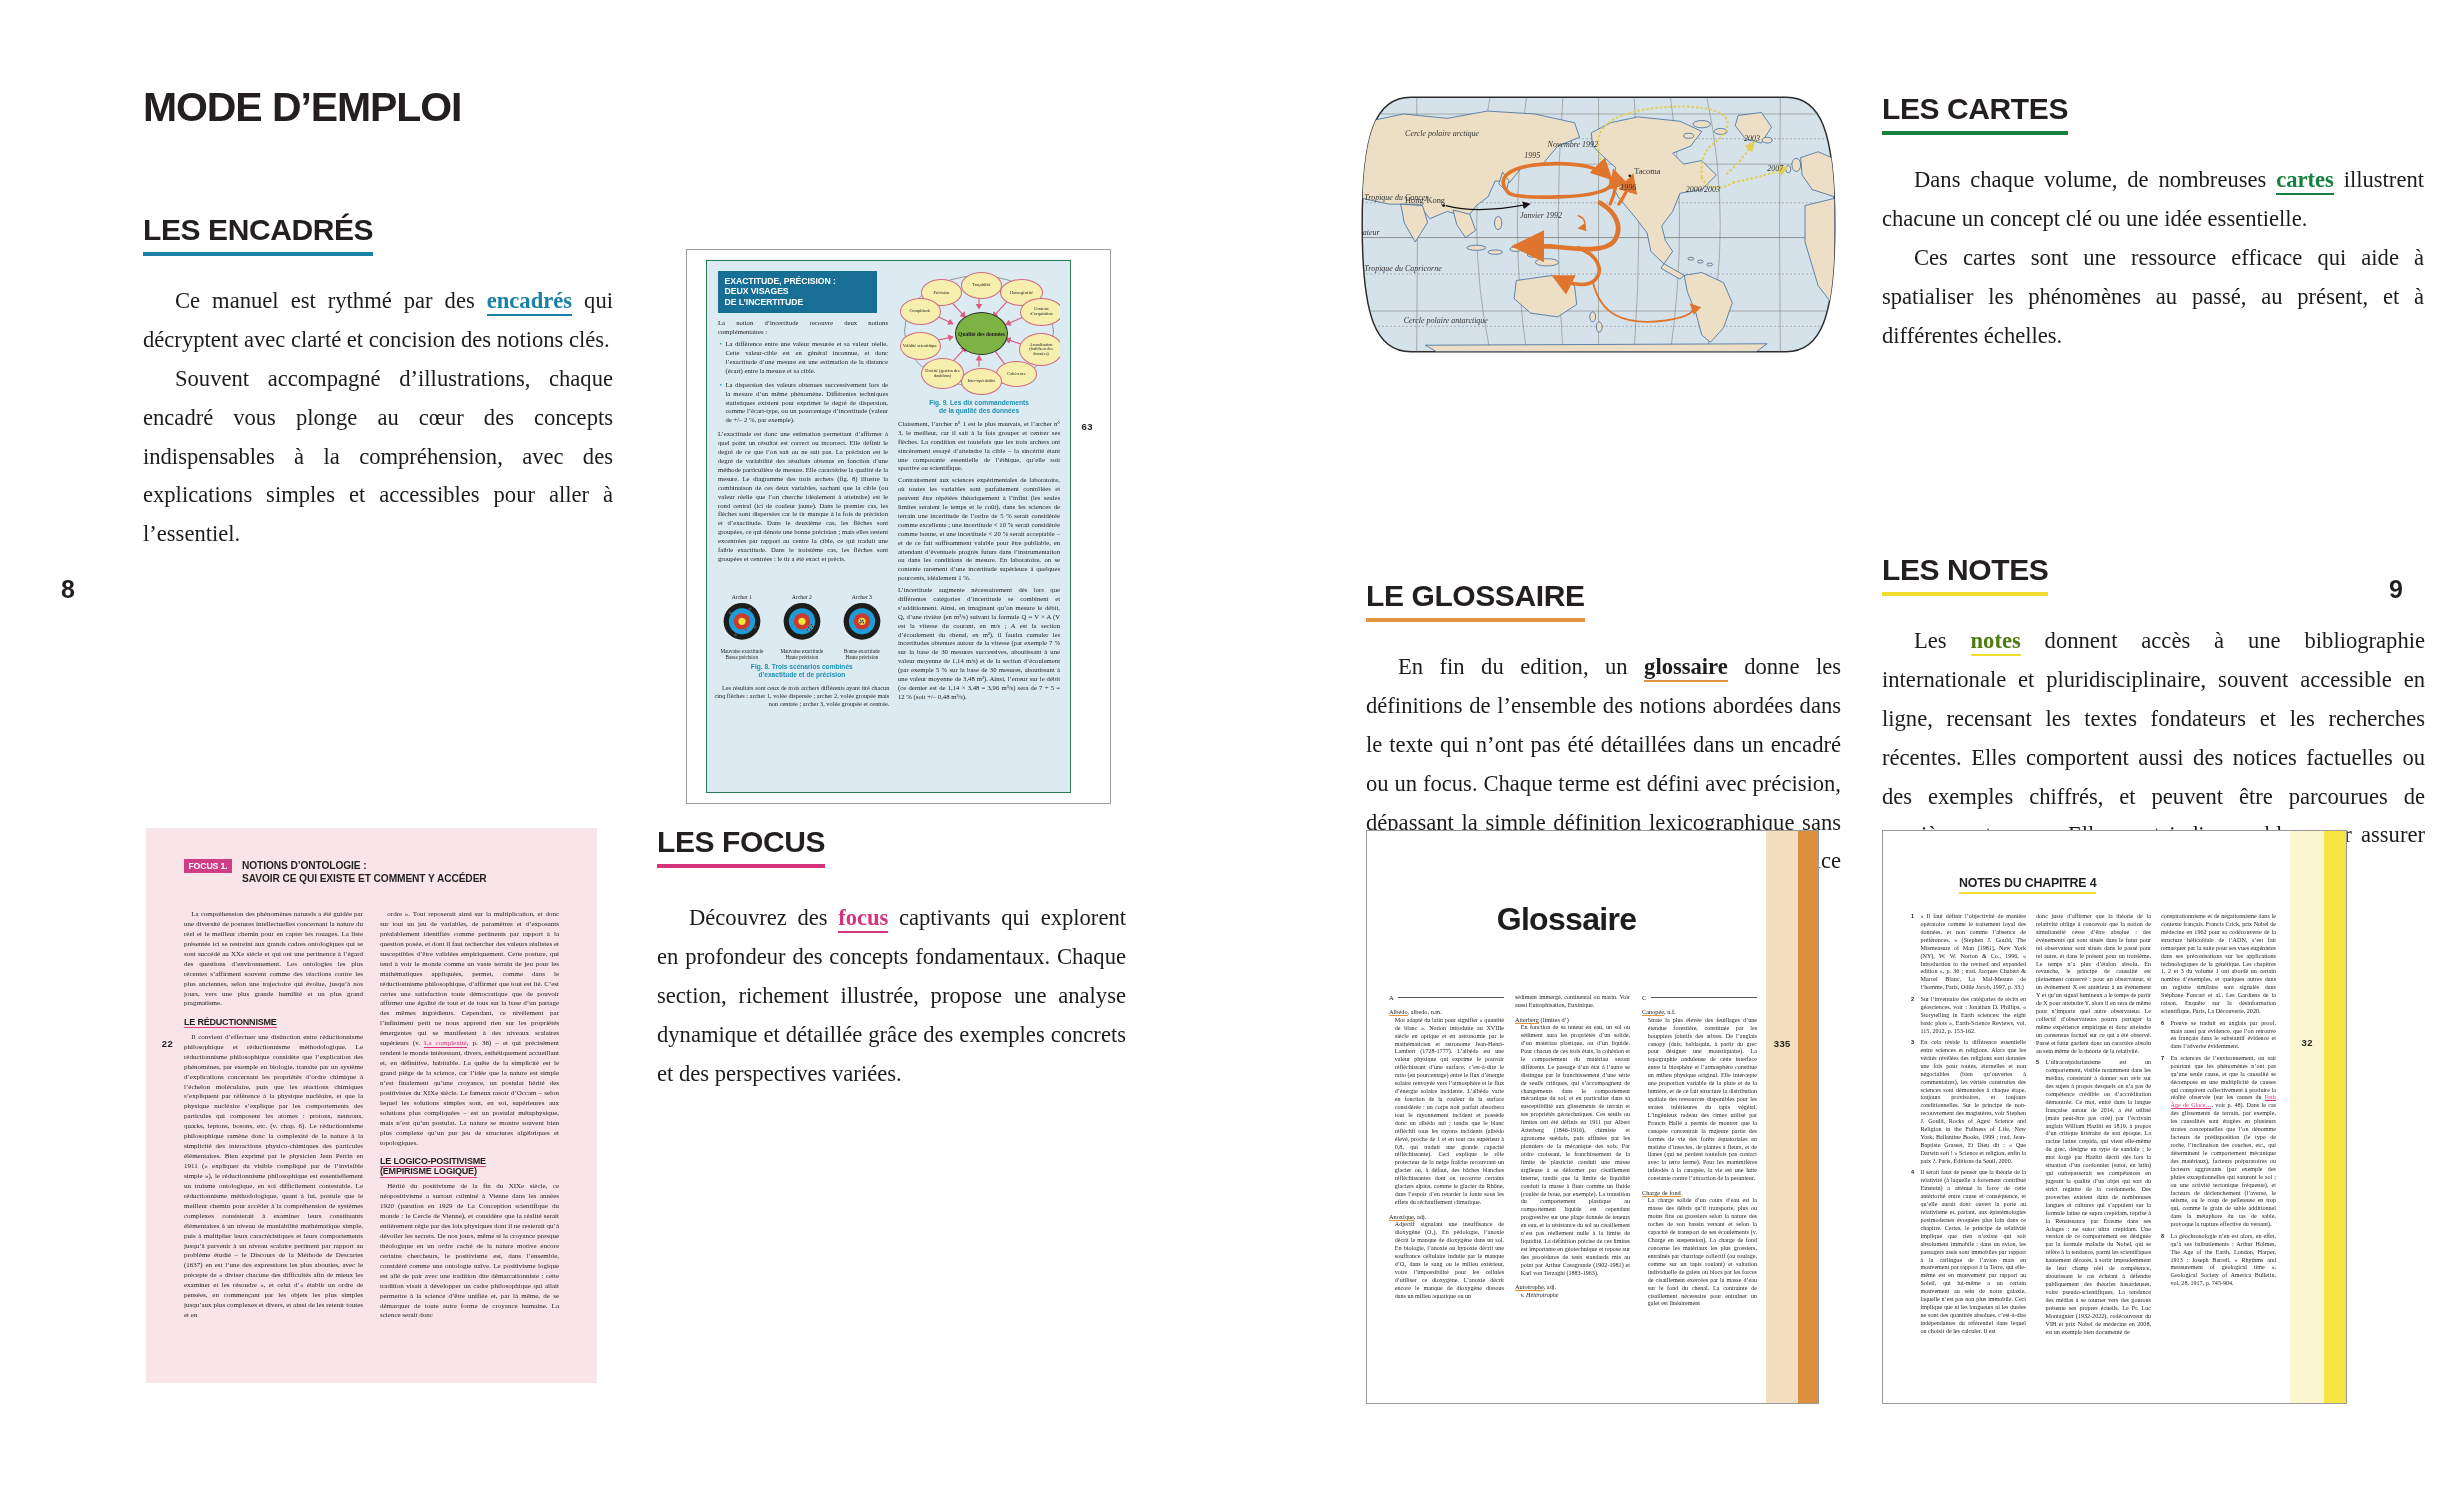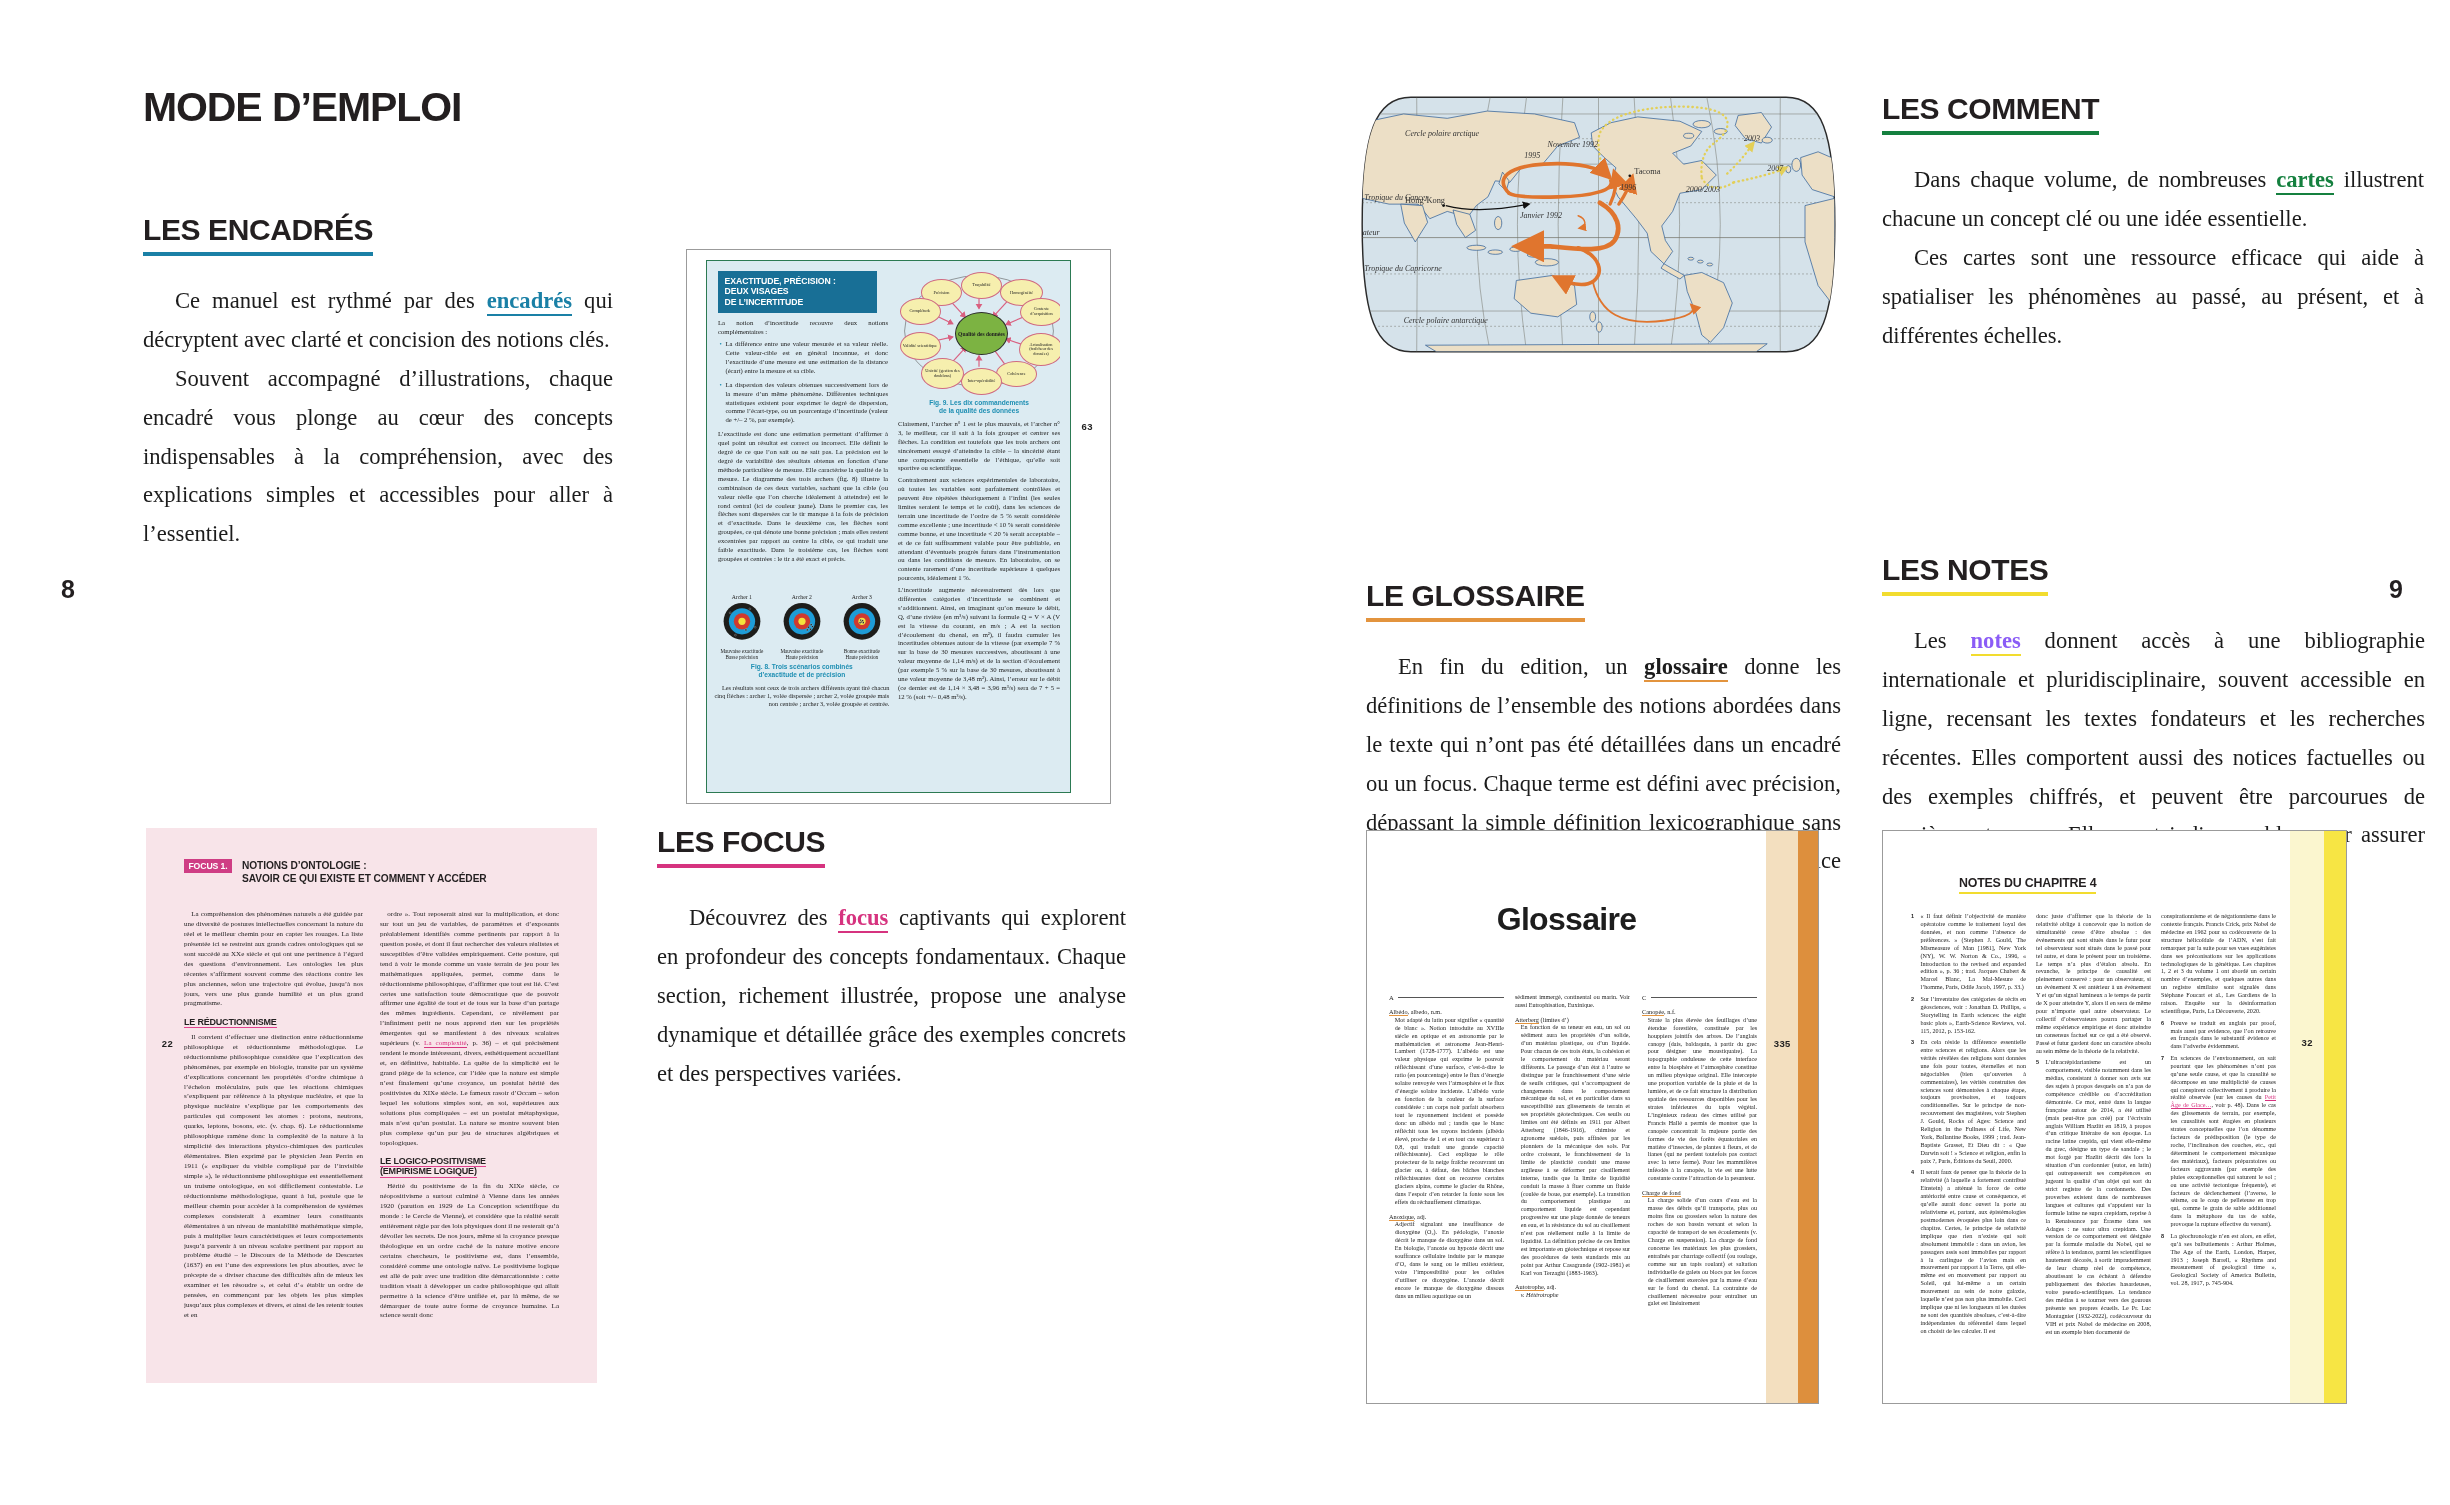--- a/index.html
+++ b/index.html
@@ -15,21 +15,21 @@
   .sec h2 span{display:inline-block;padding-bottom:5.1px;border-bottom:4.4px solid #000;}
   .u-teal{border-color:#1a80a6!important}.u-pink{border-color:#d6337f!important}
   .u-green{border-color:#15803f!important}.u-orange{border-color:#e3943e!important}
   .u-yellow{border-color:#f2dc2e!important}
   .sec p{margin:0;font-size:22.6px;line-height:1.72;text-align:justify;text-indent:32px;}
   .ref{font-weight:700;border-bottom:2.9px solid;padding-bottom:0.7px;cursor:pointer;}
   .ref-teal{color:#1a80a6;border-color:#1a80a6}
   .ref-pink{color:#d6337f;border-color:#d6337f}
   .ref-green{color:#15803f;border-color:#15803f}
   .ref-orange{color:#1c1c1c;border-color:#e3943e}
-  .ref-yellow{color:#8b5cf6;border-color:#f2dc2e}
+  .ref-yellow{color:#4d7c0f;border-color:#f2dc2e}
   
   .page-thumb{position:absolute;background:#fff;border:0.7px solid #9b9b9b;overflow:hidden;}
   .thumb-folio{position:absolute;font-family:Liberation Mono, monospace;font-weight:700;
     font-size:9.5px;color:#222;text-align:center;}
   
   .enc-box{position:absolute;left:19px;top:9.5px;width:363px;height:531px;
     background:#dcebf2;border:1.5px solid #2c7a53;}
   .enc-left{position:absolute;left:11px;top:10.2px;width:170px;height:319px;overflow:hidden;}
   .enc-right{position:absolute;left:191px;top:8.7px;width:162px;height:514px;overflow:hidden;}
   .enc-header{background:#186f96;color:#fff;font-family:"Liberation Sans",sans-serif;
@@ -367,21 +367,21 @@
           <text x="358" y="130" font-size="11" font-style="italic">1996</text>
           <text x="448" y="134" font-size="11" font-style="italic">2000/2003</text>
           <text x="528" y="63" font-size="11" font-style="italic">2003</text>
           <text x="560" y="105" font-size="11" font-style="italic">2007</text>
         </g>
       </g>
     </svg>
   </div>
 
   <section class="sec abs" style="left:1882px;top:92px;width:542px;">
-    <h2><span class="u-green">LES COMMENT</span></h2>
+    <h2><span class="u-green">LES CARTES</span></h2>
     <p><span>Dans chaque volume, de nombreuses </span><span class="ref ref-green">cartes</span><span> illustrent chacune un concept clé ou une idée essentielle.</span></p>
     <p>Ces cartes sont une ressource efficace qui aide à spatialiser les phénomènes au passé, au présent, et à différentes échelles.</p>
   </section>
 
   <section class="sec abs" style="left:1366px;top:579px;width:475px;">
     <h2><span class="u-orange">LE GLOSSAIRE</span></h2>
     <p><span>En fin du edition, un </span><span class="ref ref-orange">glossaire</span><span> donne les définitions de l’ensemble des notions abordées dans le texte qui n’ont pas été détaillées dans un encadré ou un focus. Chaque terme est défini avec précision, dépassant la simple définition lexicographique sans pour autant atteindre les dimensions d’une notice encyclopédique.</span></p>
   </section>
 
   <section class="sec abs" style="left:1882px;top:553px;width:543px;">

